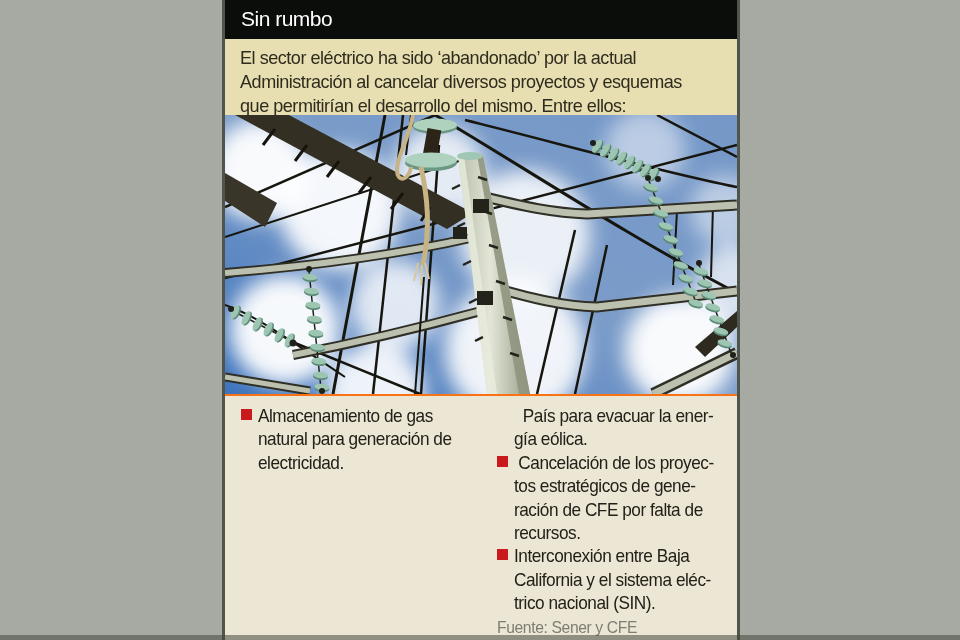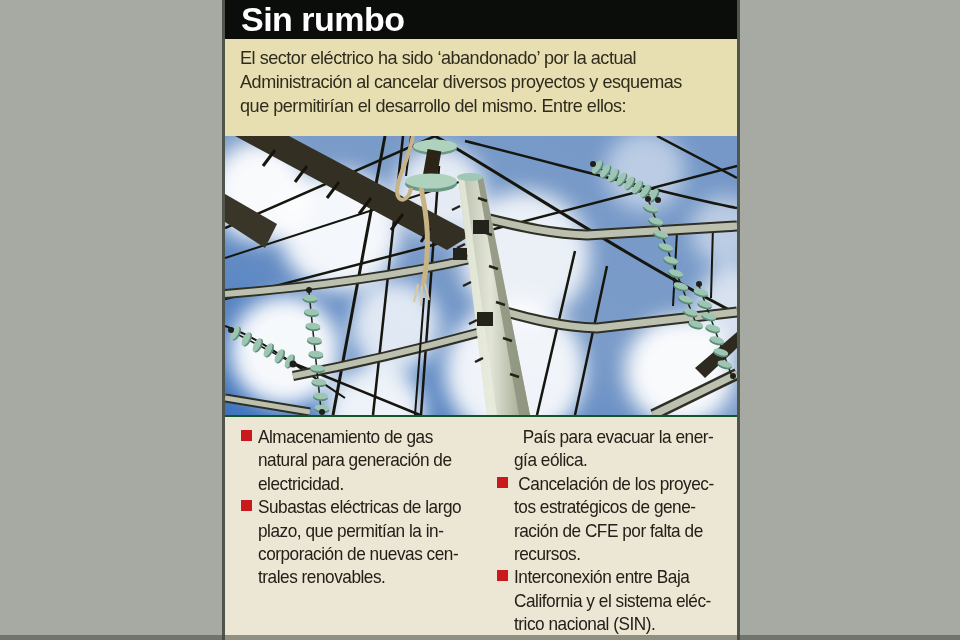--- a/index.html
+++ b/index.html
@@ -12,37 +12,37 @@
     position:absolute;left:222px;top:0;width:518px;height:640px;
     box-sizing:border-box;
     border-left:3px solid #50554b;border-right:3px solid #50554b;
     background:#ece6d4;
   }
   .hdr{
     height:39px;background:#0b0d0b;display:flex;align-items:center;
     padding-left:16px;
   }
   .hdr h1{
-    margin:0;color:#ffffff;font-size:34px;font-weight:bold;
+    margin:0;color:#ffffff;font-size:21px;font-weight:normal;
     letter-spacing:-0.5px;line-height:1;padding-bottom:2px;
   }
   .intro{
-    height:97px;background:#e7dfb2;box-sizing:border-box;
+    height:76px;background:#e7dfb2;box-sizing:border-box;
     padding:7px 12px 0 15px;
   }
   .intro p{
     margin:0;font-size:19px;line-height:24px;color:#2f2b1d;
     letter-spacing:-0.5px;white-space:pre;
     transform:scaleX(0.95);transform-origin:0 0;
   }
   .photo{height:279px;overflow:hidden;position:relative;}
   .photo svg{display:block;width:100%;height:100%;}
   .listsec{
     height:243px;box-sizing:border-box;background:#ece6d4;
-    border-top:2px solid #14532d;
+    border-top:2px solid #f97316;
     padding:8px 8px 0 16px;display:flex;
   }
   .col-left{width:237px;margin-right:19px;}
   .col-right{flex:1;}
   .item{display:flex;margin:0;}
   .bullet{
     flex:0 0 11px;width:11px;height:11px;background:#c9191c;
     margin:5px 6px 0 0;
   }
   .li-text{
@@ -263,27 +263,20 @@
   </div>
 
   <div class="listsec">
     <div class="col-left">
       <div class="item">
         <span class="bullet"></span>
         <p class="li-text">Almacenamiento de gas
 natural para generación de
 electricidad.</p>
       </div>
-      <div class="item">
-        <span class="bullet"></span>
-        <p class="li-text">Subastas eléctricas de largo
-plazo, que permitían la in-
-corporación de nuevas cen-
-trales renovables.</p>
-      </div>
     </div>
     <div class="col-right">
       <p class="li-text cont">  País para evacuar la ener-
 gía eólica.</p>
       <div class="item">
         <span class="bullet"></span>
         <p class="li-text"> Cancelación de los proyec-
 tos estratégicos de gene-
 ración de CFE por falta de
 recursos.</p>

